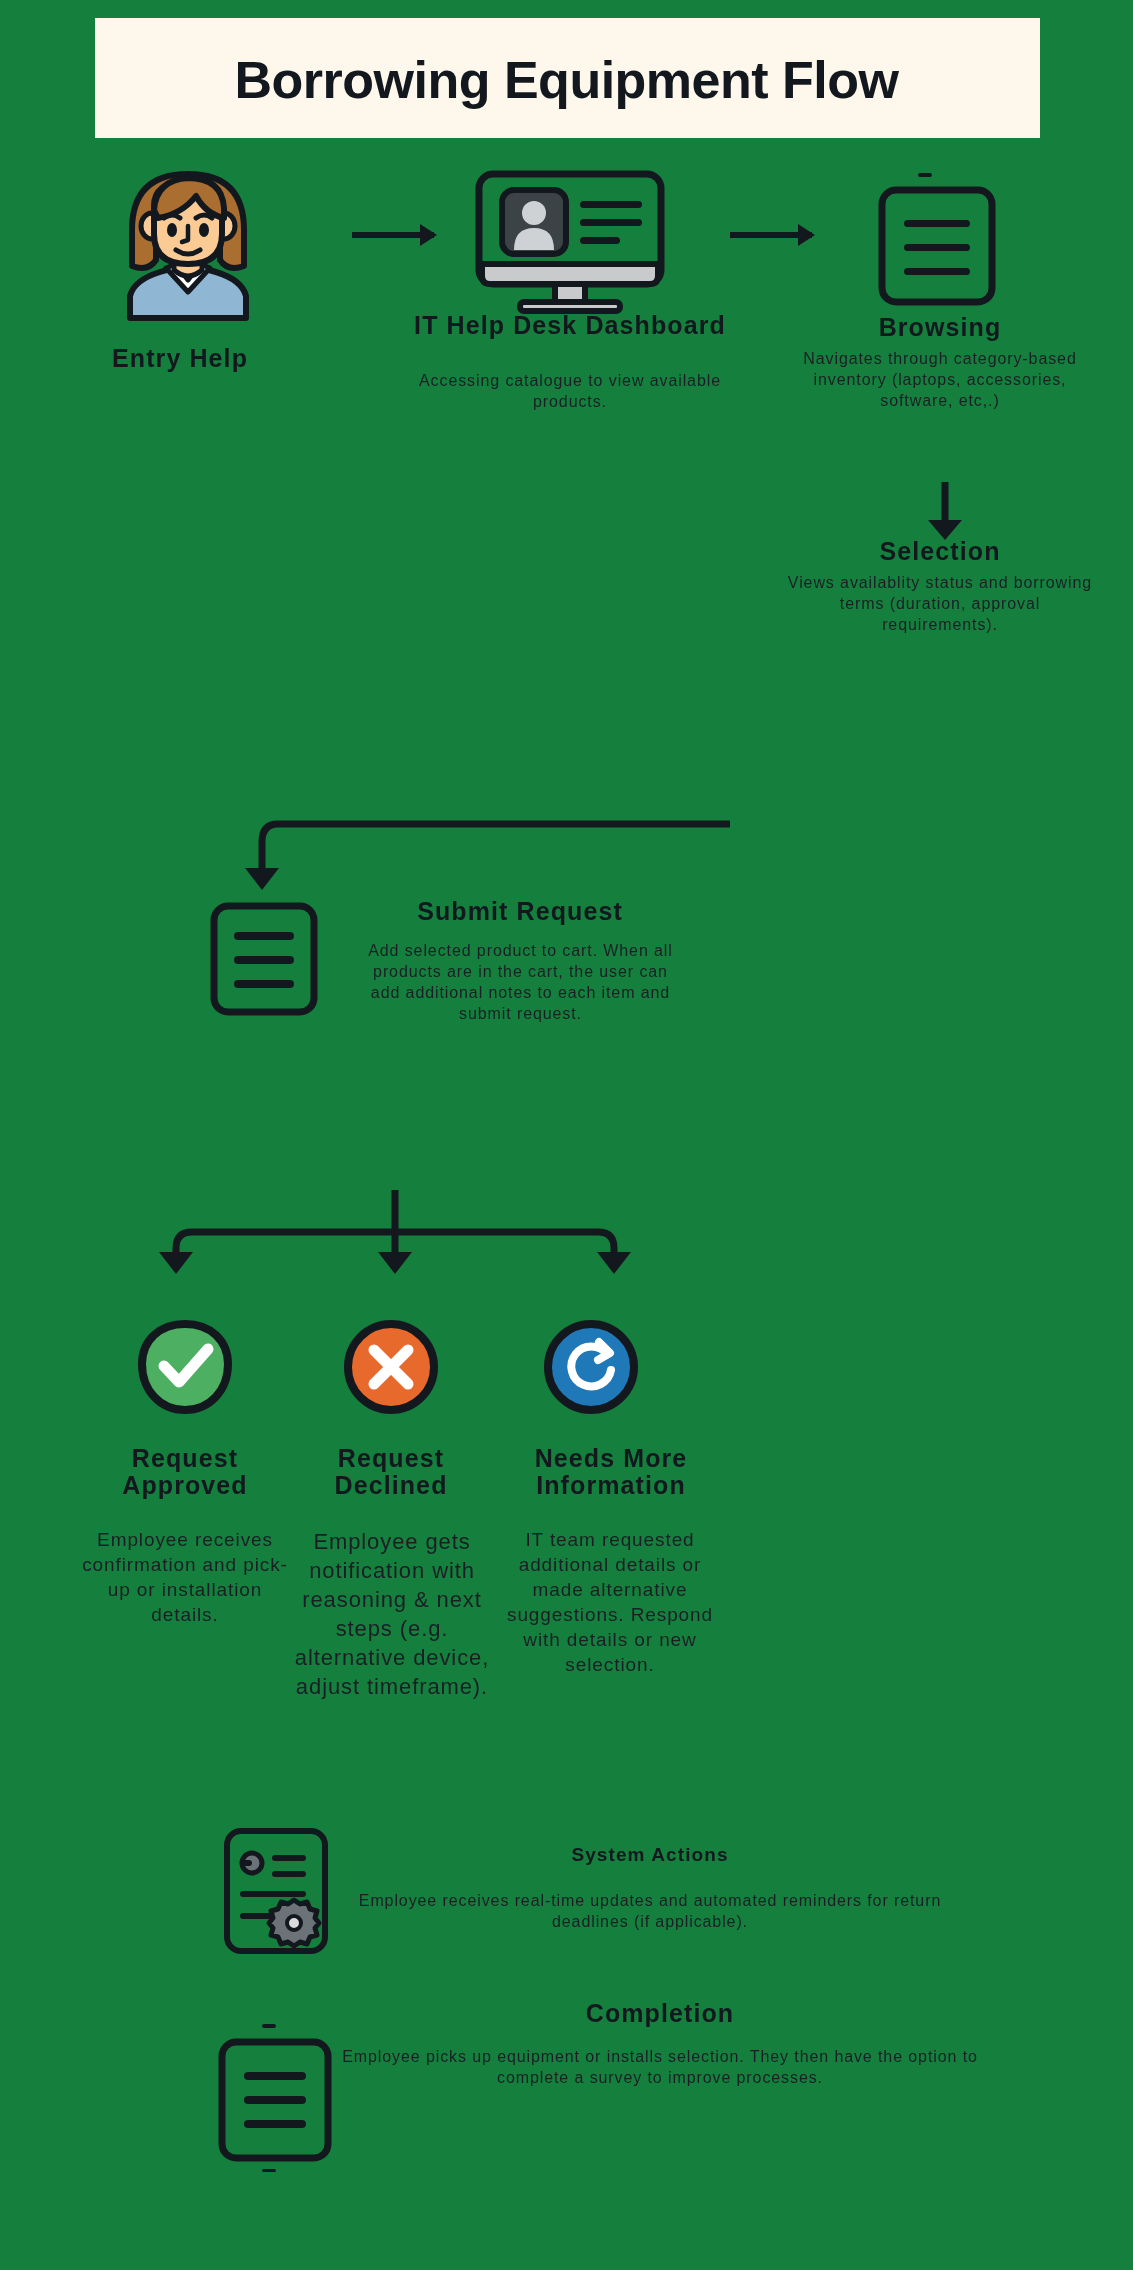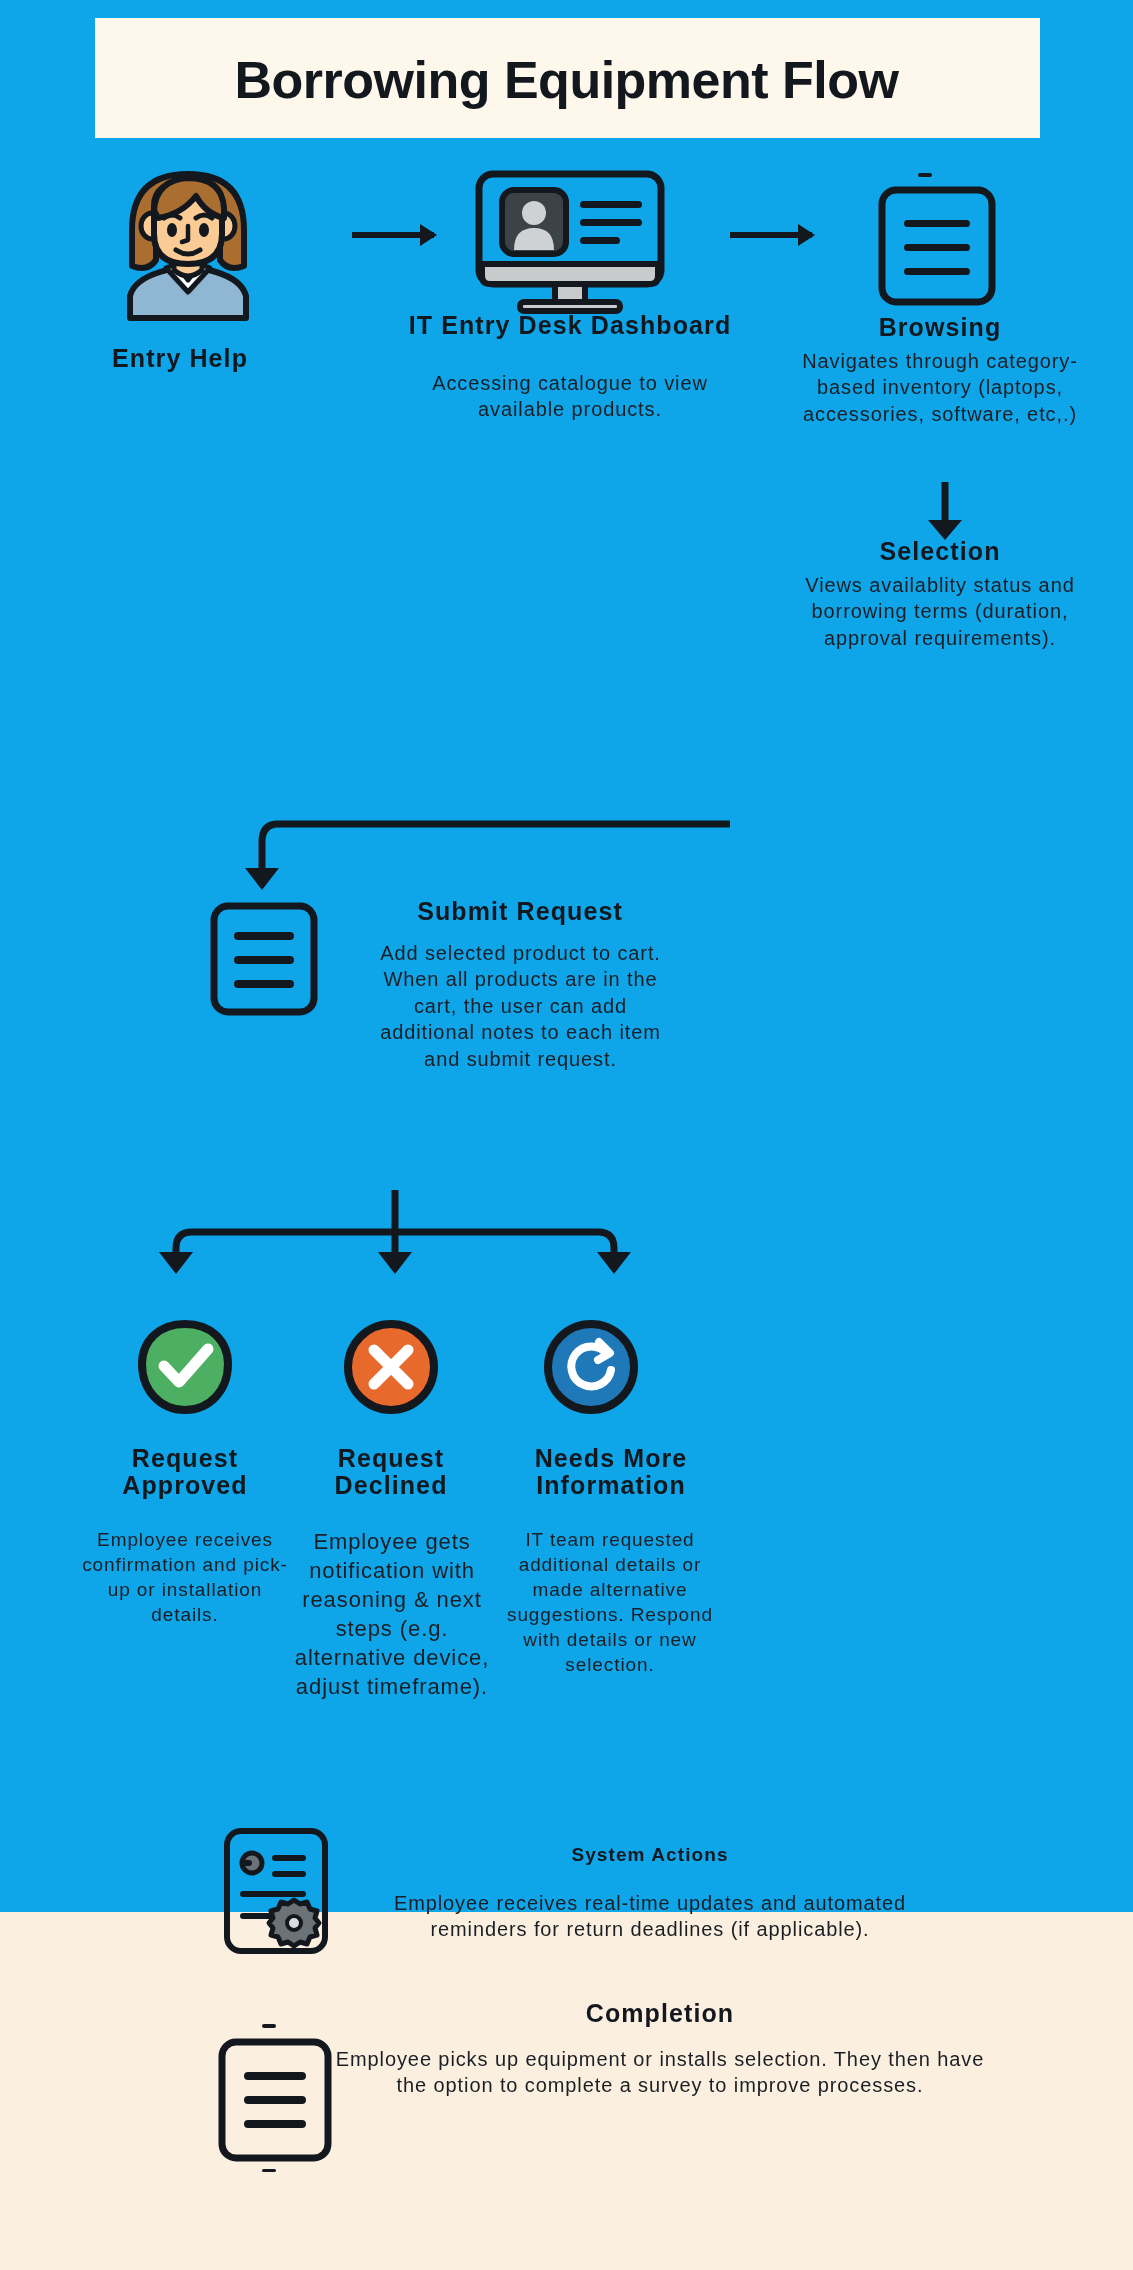--- a/index.html
+++ b/index.html
@@ -8,22 +8,22 @@
     width: 1133px;
     height: 2270px;
     background: #FBF0E0;
     font-family: "DejaVu Sans", sans-serif;
     overflow: hidden;
   }
 
   #page {
     position: relative;
     width: 1133px;
-    height: 1912px;
-    background: #0ea5e9;
+    height: 2270px;
+    background: #15803d;
   }
 
   
   .title-band {
     position: absolute;
     left: 95px; top: 18px;
     width: 945px; height: 120px;
     background: #FDF7EC;
   }
   .page-title {
@@ -44,21 +44,21 @@
     font-weight: 700;
     font-size: 25px;
     letter-spacing: 1.1px;
     color: #13181E;
     text-align: center;
     line-height: 1.08;
   }
   .body-text {
     font-family: "Liberation Sans", sans-serif;
     font-weight: 400;
-    font-size: 20px;
+    font-size: 16px;
     letter-spacing: 0.9px;
     color: #1B1F25;
     text-align: center;
     line-height: 1.32;
   }
 
   .abs { position: absolute; }
 
   
   .harrow { position: absolute; height: 6px; background: #13181E; }
@@ -129,21 +129,21 @@
       <rect x="32" y="22" width="64" height="64" rx="12" fill="#3C4347" stroke="#13181E" stroke-width="6"></rect>
       <circle cx="64" cy="45" r="12" fill="#CFD2D4"></circle>
       <path d="M44 82 Q44 60 64 60 Q84 60 84 82 Z" fill="#CFD2D4"></path>
 
       <rect x="110" y="33" width="62" height="7" rx="3.5" fill="#13181E"></rect>
       <rect x="110" y="51" width="62" height="7" rx="3.5" fill="#13181E"></rect>
       <rect x="110" y="69" width="40" height="7" rx="3.5" fill="#13181E"></rect>
     </svg>
   </div>
 
-  <div class="h-label abs" style="left:400px; top:312px; width:340px;">IT Entry Desk Dashboard</div>
+  <div class="h-label abs" style="left:400px; top:312px; width:340px;">IT Help Desk Dashboard</div>
   <div class="body-text abs" style="left:415px; top:370px; width:310px;">Accessing catalogue to view available products.</div>
 
   <div class="harrow" style="left:730px; top:232px; width:82px;"></div>
 
   <div class="abs" style="left:872px; top:170px; width:130px; height:150px;">
     <svg width="130" height="150" viewBox="0 0 130 150">
       <rect x="46" y="3" width="14" height="4" rx="2" fill="#13181E"></rect>
       <rect x="10" y="20" width="110" height="112" rx="14" fill="none" stroke="#13181E" stroke-width="7"></rect>
       <rect x="32" y="50" width="66" height="7" rx="3.5" fill="#13181E"></rect>
       <rect x="32" y="74" width="66" height="7" rx="3.5" fill="#13181E"></rect>

